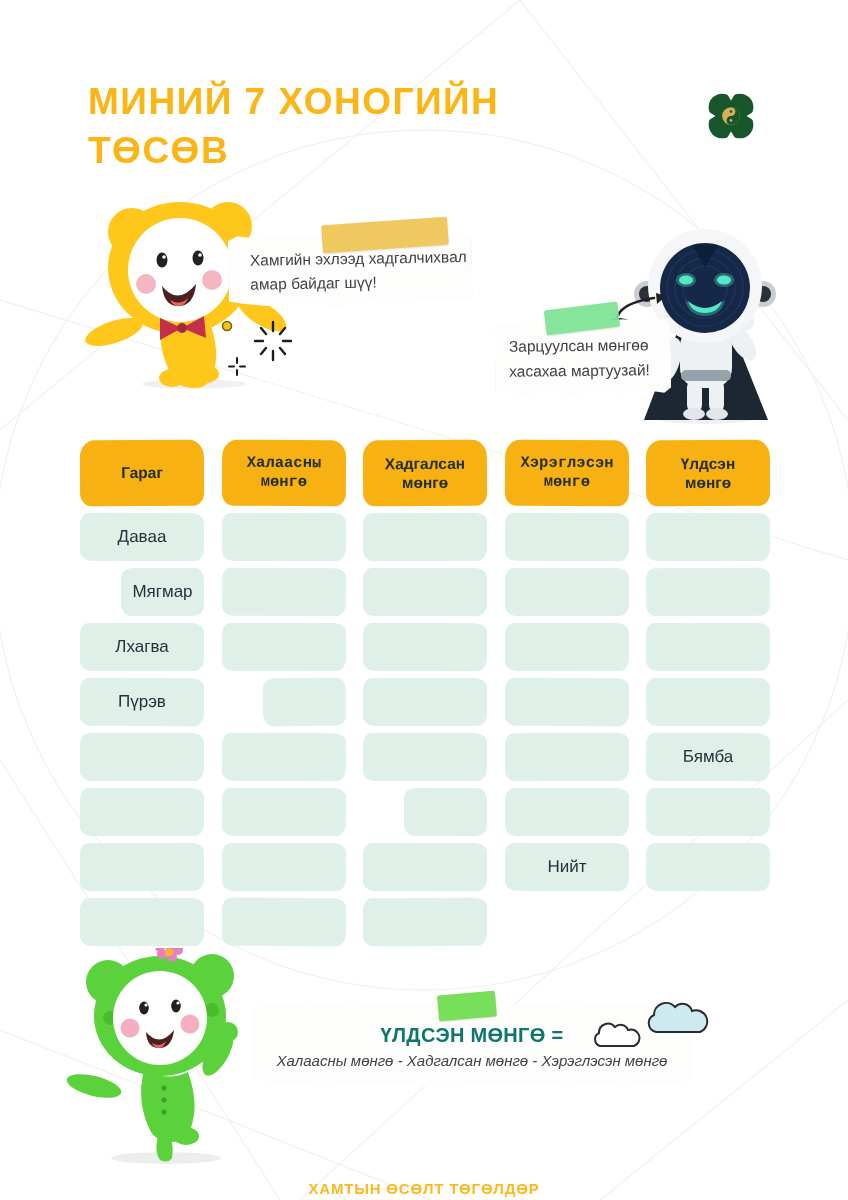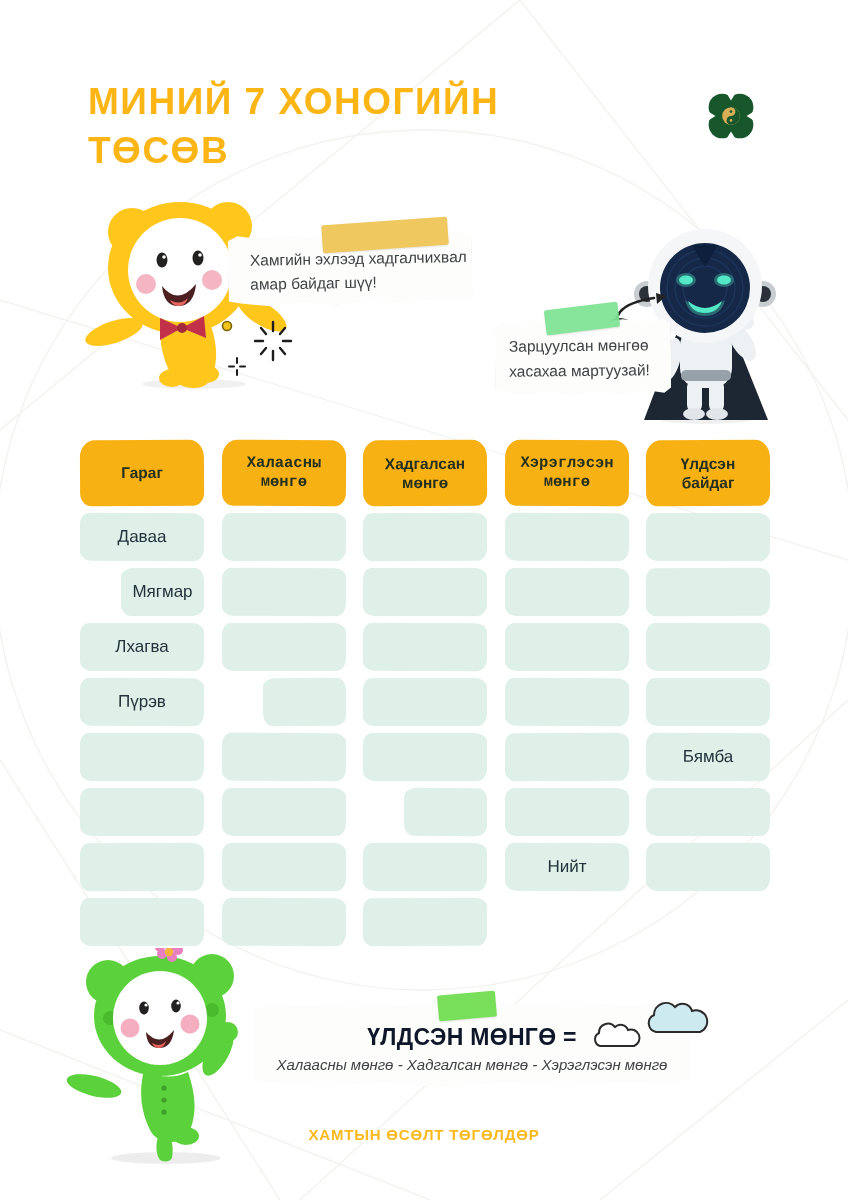--- a/index.html
+++ b/index.html
@@ -83,30 +83,30 @@
   .th:nth-child(2n+1){ transform:rotate(-.3deg); }
   .td:nth-child(3n){ transform:rotate(.3deg);text-align:right; }
   .td:nth-child(7n+1){ transform:rotate(-.3deg); }
   .td:nth-child(11n){ border-radius:12px 9px 11px 10px / 9px 12px 10px 12px;margin-left:41px; }
 
   
   #formula-note {
     left:253px; top:1000px; width:438px; height:88px;
     text-align:center; padding-top:24px;
   }
-  #formula-title { font-size:23px; font-weight:bold; color:#0f172a; letter-spacing:.3px; }
+  #formula-title { font-size:20px; font-weight:bold; color:#0f766e; letter-spacing:.3px; }
   #formula-body { font-size:15px; color:#3f4345; margin-top:5px;font-style:italic; }
 
   
   #cloud-small { left:592px; top:1020px; width:50px; height:30px; }
   #cloud-big { left:646px; top:988px; width:64px; height:48px; }
 
   
   #footer-slogan {
-    left:0; top:1126px; width:848px;
+    left:0; top:1180px; width:848px;
     text-align:center;
     font-size:15px; font-weight:bold; letter-spacing:.8px;
     color:#FBB91E;
   }
 </style>
 </head>
 <body>
 
 <svg id="bg-pattern" class="abs" viewBox="0 0 848 1200">
   <g stroke="#efefec" stroke-width="1.4" opacity="0.8">
@@ -249,21 +249,21 @@
 
 <div id="budget-table" class="abs">
   <div class="th">Гараг</div>
   <div class="th">Халаасны
 мөнгө</div>
   <div class="th">Хадгалсан
 мөнгө</div>
   <div class="th">Хэрэглэсэн
 мөнгө</div>
   <div class="th">Үлдсэн
-байдаг</div>
+мөнгө</div>
 
   <div class="td">Даваа</div>
   <div class="td"></div>
   <div class="td"></div>
   <div class="td"></div>
   <div class="td"></div>
 
   <div class="td">Мягмар</div>
   <div class="td"></div>
   <div class="td"></div>

